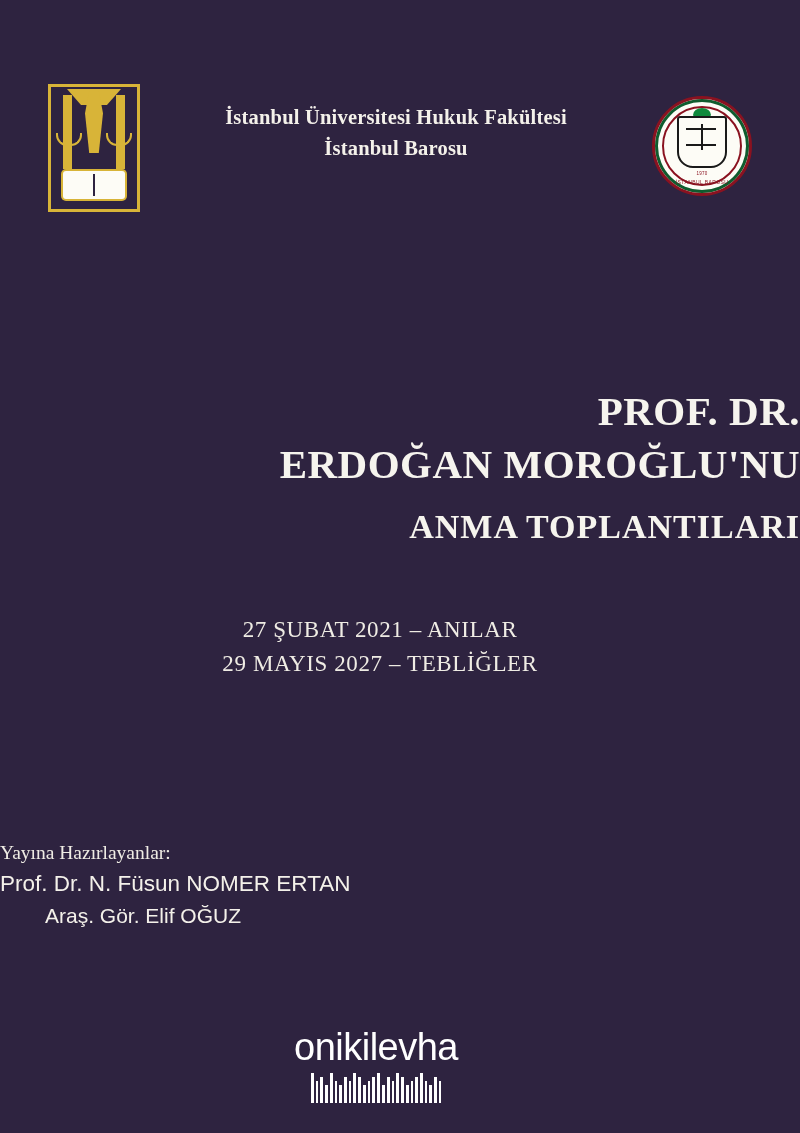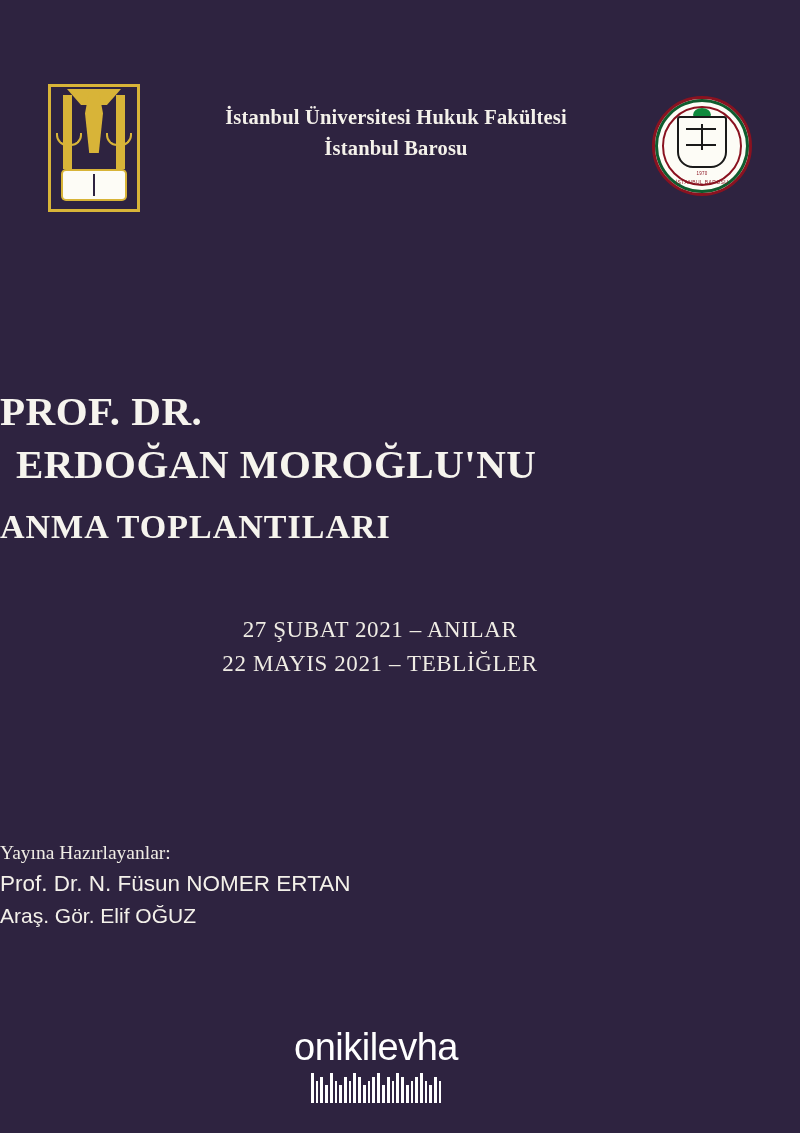--- a/index.html
+++ b/index.html
@@ -201,21 +201,21 @@
     letter-spacing: 0.4px;
     white-space: nowrap;
   }
 
   
   .title-block {
     position: absolute;
     top: 386px;
     left: 0;
     width: 800px;
-    text-align: left;
+    text-align: right;
   }
   .title-1 {
     font-size: 41px;
     font-weight: bold;
     letter-spacing: 0.5px;
     line-height: 50px;
     color: #f6f4ee;
     font-family: "Liberation Serif", serif;
   }
   .title-2 {
@@ -267,20 +267,21 @@
     font-family: "Liberation Serif", serif;
   }
   .editors .editor-name {
     font-size: 22.5px;
     line-height: 32px;
     color: #f4f1ea;
     font-family: Liberation Sans, sans-serif;
   }
   .editors .editor-name.small {
     font-size: 21px;
+    padding-left: 45px;
   }
 
   
   .publisher {
     position: absolute;
     bottom: 30px;
     left: 0;
     width: 752px;
     text-align: center;
   }
@@ -343,21 +344,21 @@
   </div>
 
   <div class="title-block">
     <div class="title-1">PROF. DR.</div>
     <div class="title-2">ERDOĞAN MOROĞLU'NU</div>
     <div class="title-3">ANMA TOPLANTILARI</div>
   </div>
 
   <div class="dates">
     <div class="date-line">27 ŞUBAT 2021 – ANILAR</div>
-    <div class="date-line">22 MAYIS 2021 – TEBLİĞLER</div>
+    <div class="date-line">29 MAYIS 2027 – TEBLİĞLER</div>
   </div>
 
   <div class="editors">
     <div class="prep-label">Yayına Hazırlayanlar:</div>
     <div class="editor-name">Prof. Dr. N. Füsun NOMER ERTAN</div>
     <div class="editor-name small">Araş. Gör. Elif OĞUZ</div>
   </div>
 
   <div class="publisher">
     <div class="publisher-name">onikilevha</div>

